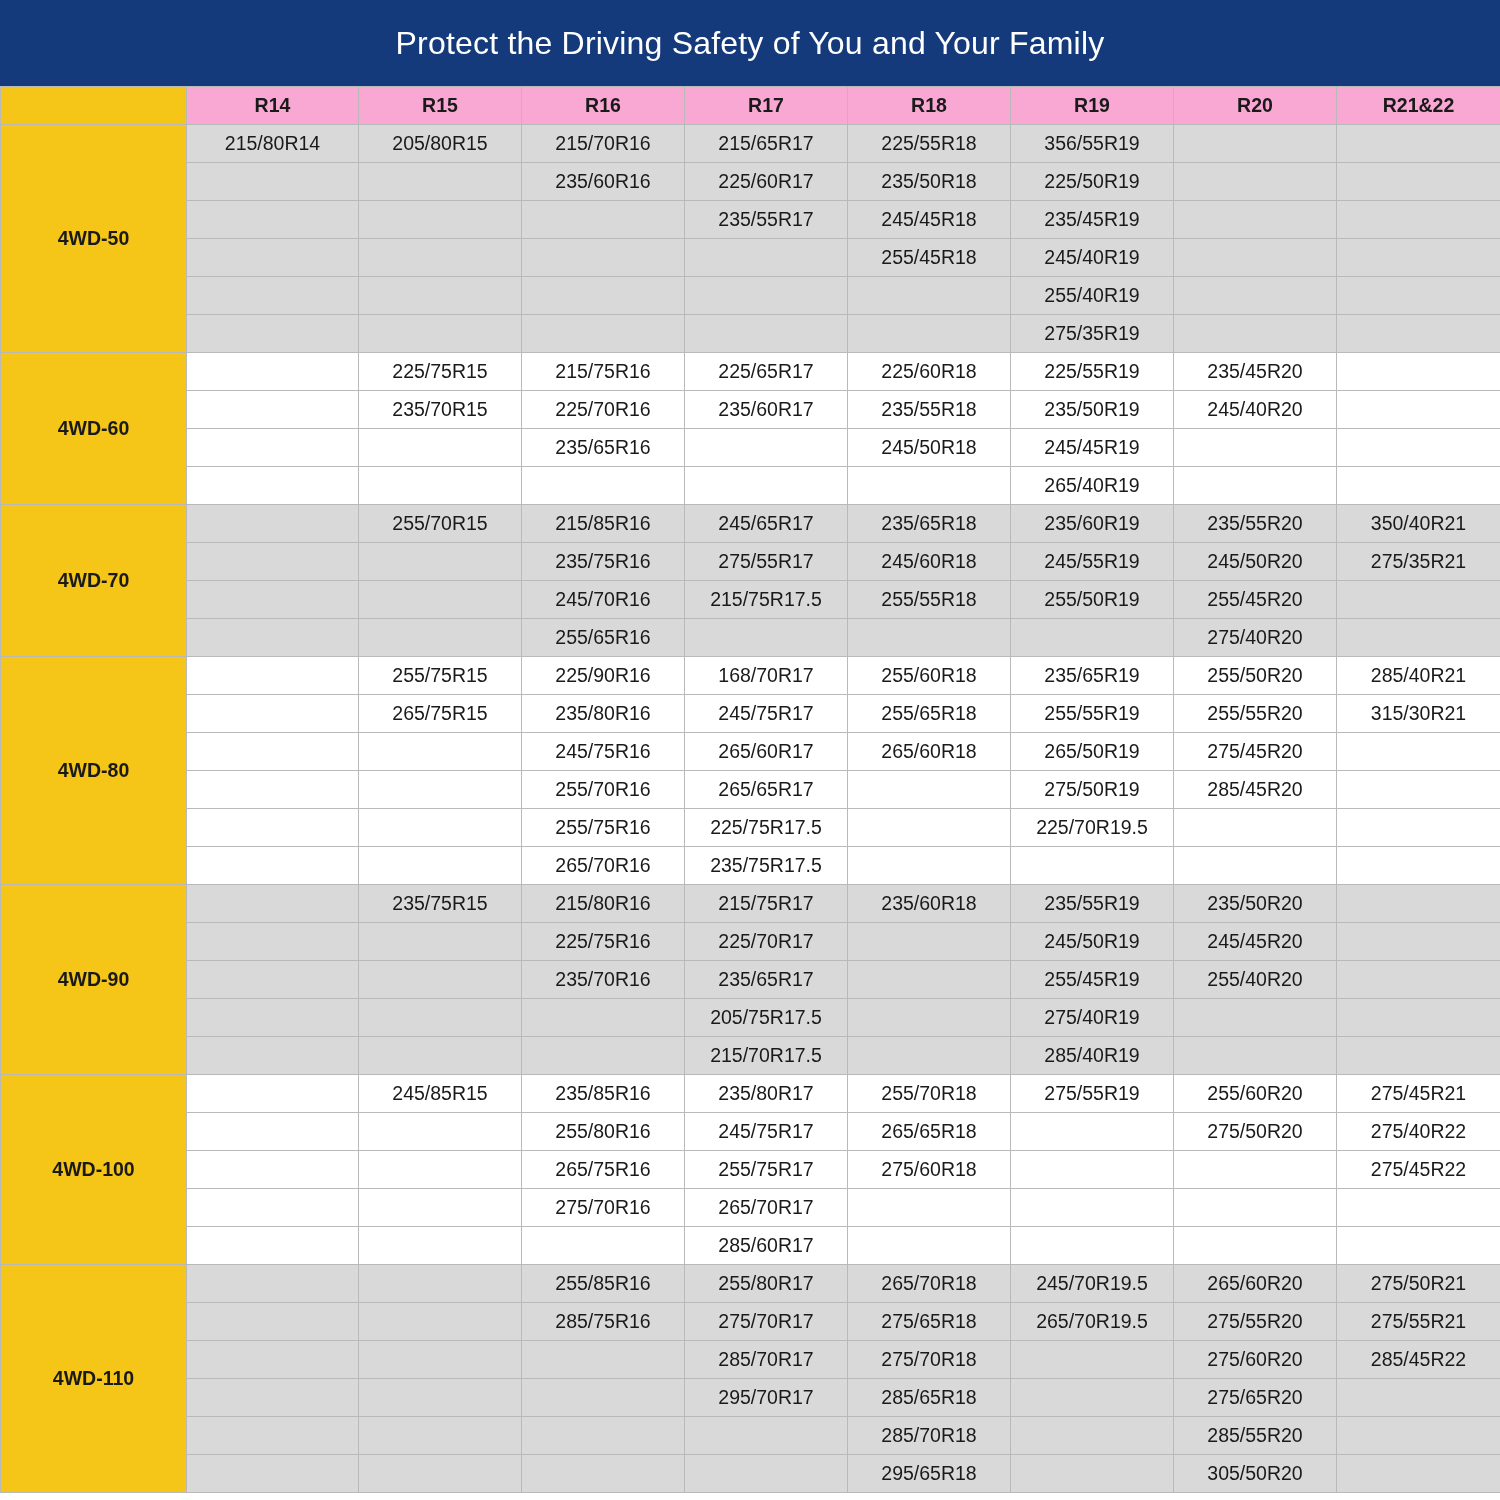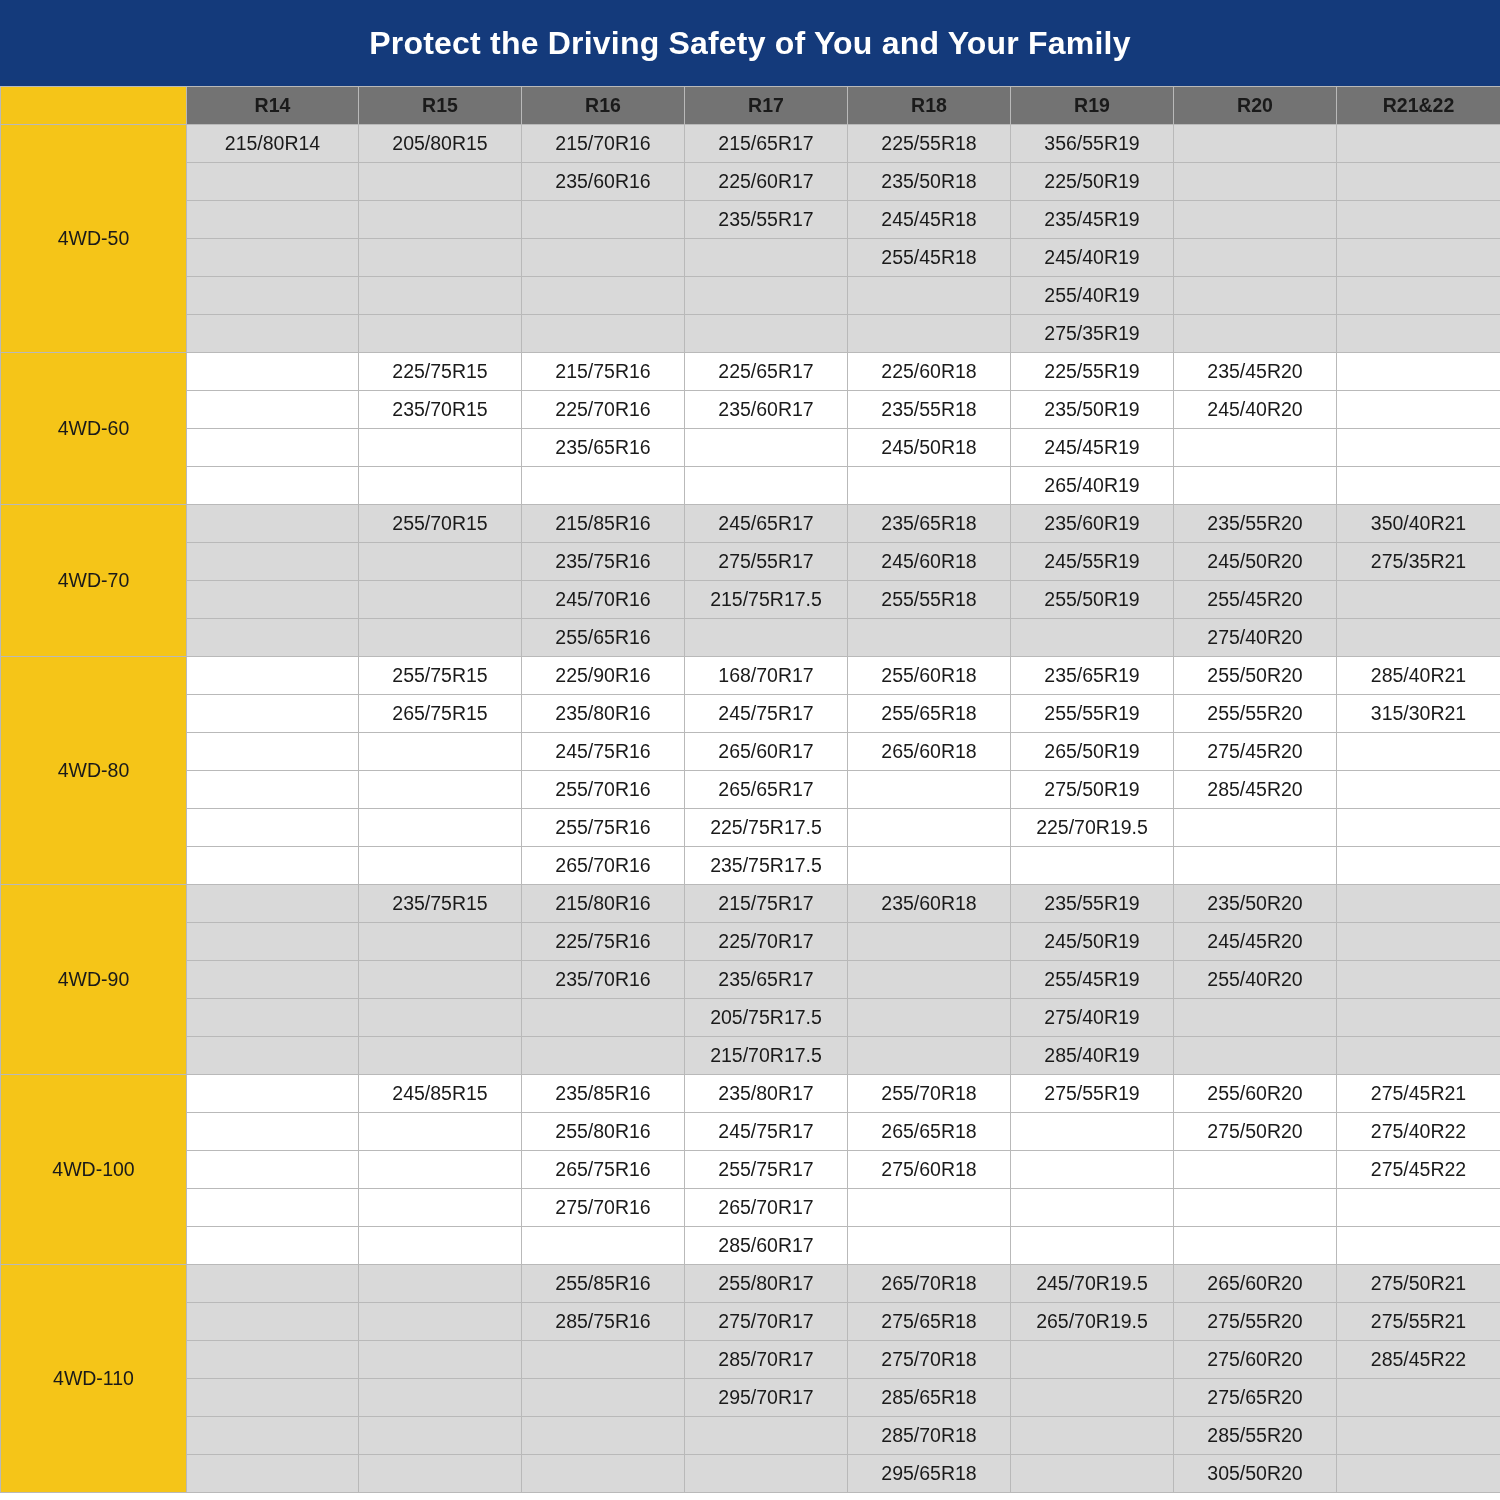--- a/index.html
+++ b/index.html
@@ -20,54 +20,54 @@
     box-sizing: border-box;
   }
   .banner {
     height: 86px;
     background: #143a7b;
     color: #ffffff;
     display: flex;
     align-items: center;
     justify-content: center;
     font-size: 32px;
-    font-weight: bold;
+    font-weight: normal;
     letter-spacing: 0.2px;
   }
   table.fit-table {
     border-collapse: collapse;
     table-layout: fixed;
     width: 1500px;
   }
   table.fit-table td, table.fit-table th {
     border: 1px solid #b9b9b9;
     padding: 0;
     text-align: center;
     vertical-align: middle;
     font-size: 19.5px;
     color: #1a1a1a;
     height: 38px;
     box-sizing: border-box;
   }
   th.hdr {
-    background: #737373;
+    background: #f9a8d4;
     font-weight: bold;
     font-size: 24px;
     height: 50px;
     color: #111111;
     border: 1px solid #d7ab12;
     margin-left: 16px;
   }
   th.hdr-corner {
     background: #f5c518;
     border: 1px solid #d7ab12;
   }
   td.rowlabel {
     background: #f5c518;
-    font-weight: normal;
+    font-weight: bold;
     font-size: 26px;
     color: #111111;
     border: 1px solid #d7ab12;
   }
   tr.shaded td.cell {
     background: #d9d9d9;
   }
   tr.plain td.cell {
     background: #ffffff;
   }

